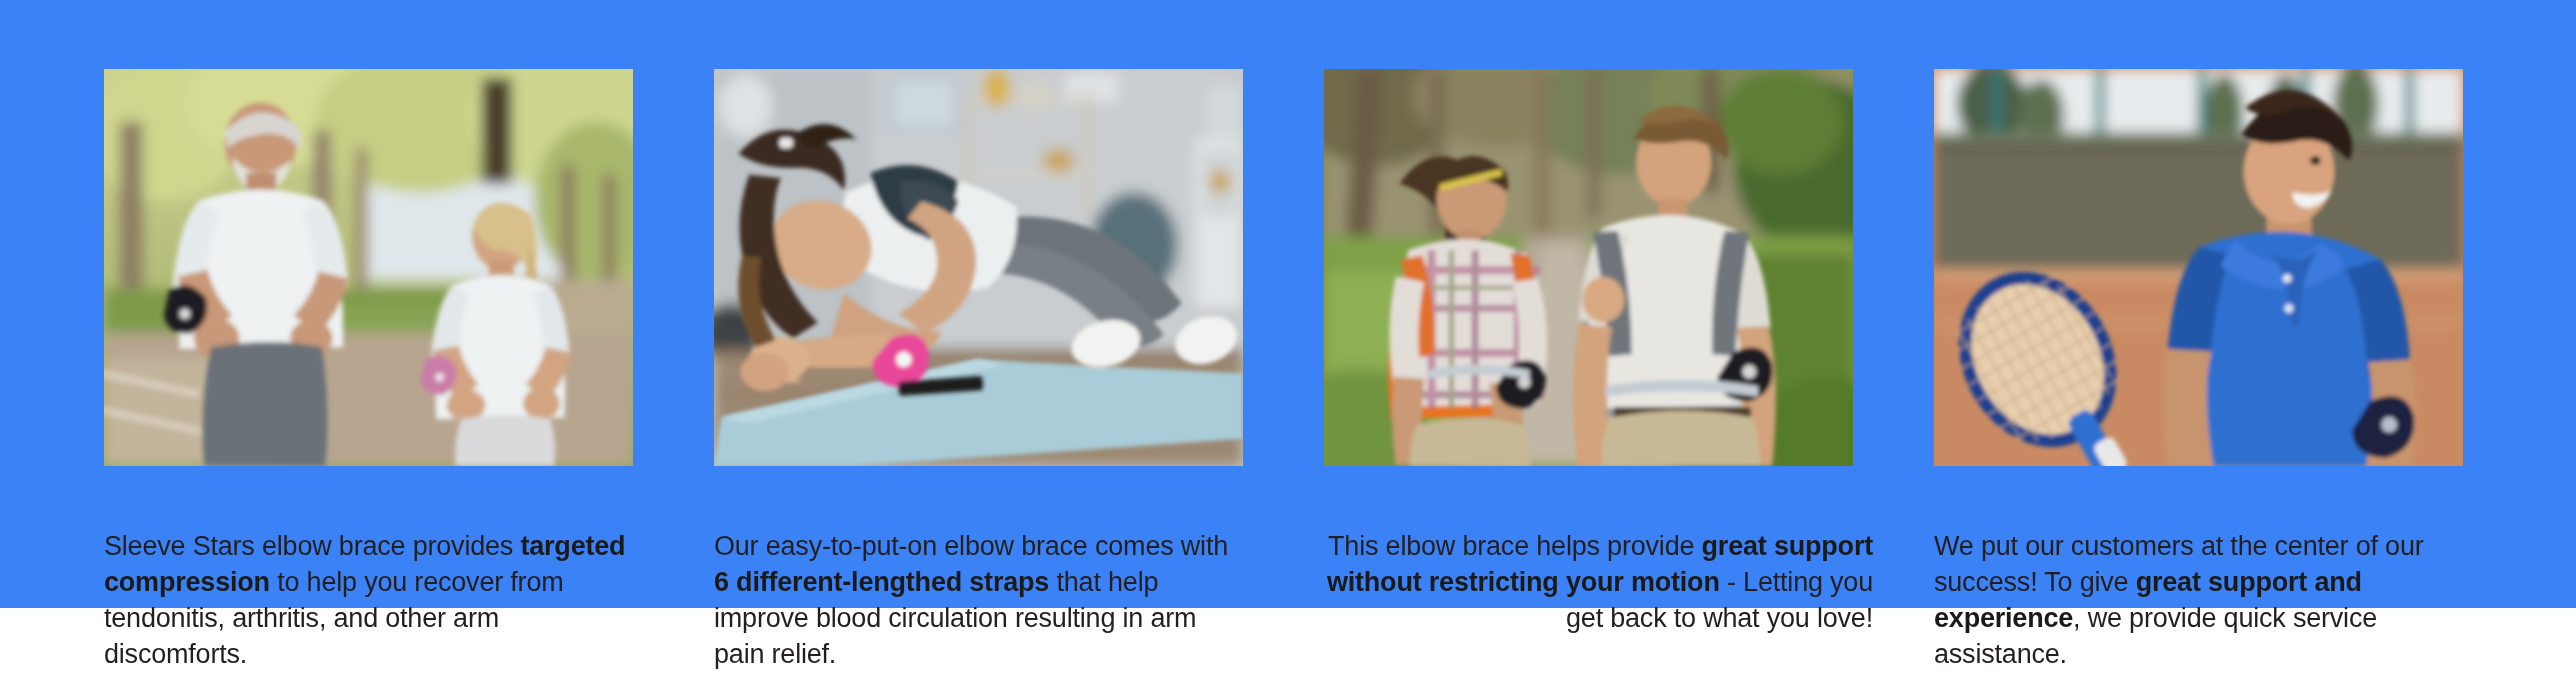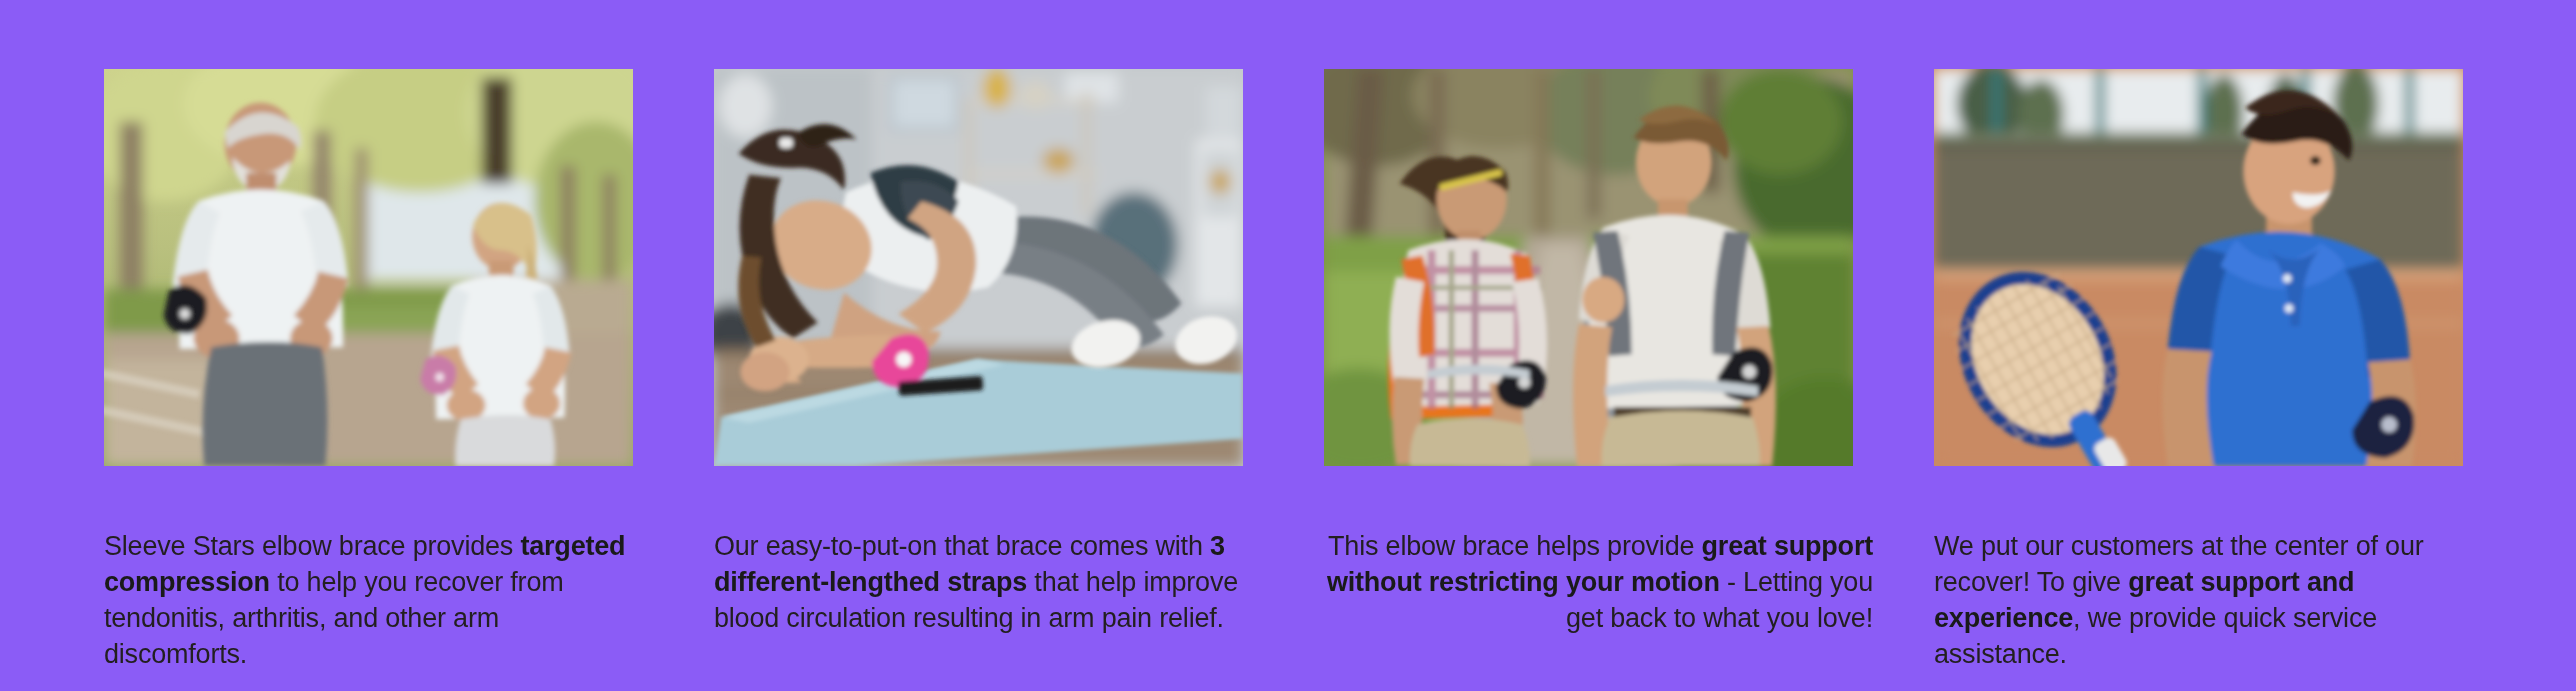--- a/index.html
+++ b/index.html
@@ -10,22 +10,22 @@
   }
   body {
     width: 2576px;
     height: 691px;
     font-family: "Liberation Sans", sans-serif;
     overflow: hidden;
   }
   .page {
     position: relative;
     width: 2576px;
-    height: 691px;
-    background: #8b5cf6;
+    height: 608px;
+    background: #3b82f6;
   }
   .grid {
     position: absolute;
     left: 104px;
     top: 69px;
     width: 2354px;
     display: flex;
     flex-direction: row;
     align-items: flex-start;
     gap: 81px;
@@ -228,21 +228,21 @@
             <rect x="74" y="78" width="16" height="12" rx="5" fill="#e8e8e8"></rect>
 
             <path d="M202 306 q34 -14 42 14 q4 34 -30 42 q-34 -2 -34 -30 Z" fill="#e8469a"></path>
             <circle cx="216" cy="330" r="9" fill="#f7f7f7"></circle>
 
             <rect x="210" y="352" width="96" height="16" rx="4" fill="#1b1b1d" transform="rotate(-4 258 360)"></rect>
           </g>
         </svg>
       </div>
       <p class="caption">
-        <span>Our easy-to-put-on that brace comes with </span><b>3 different-lengthed straps</b><span> that help improve blood circulation resulting in arm pain relief.</span>
+        <span>Our easy-to-put-on elbow brace comes with </span><b>6 different-lengthed straps</b><span> that help improve blood circulation resulting in arm pain relief.</span>
       </p>
     </div>
 
     <div class="col col-3">
       <div class="photo">
         <svg viewBox="0 0 602 451" preserveAspectRatio="none" aria-hidden="true">
           <defs>
             <filter id="blur3">
                 <feGaussianBlur stdDeviation="8"></feGaussianBlur>
               </filter>
@@ -431,19 +431,19 @@
             <path d="M354 44 q56 -44 108 10 q-30 -18 -62 -6 q-30 10 -46 -4 Z" fill="#3a281b"></path>
             <ellipse cx="434" cy="104" rx="6" ry="5" fill="#2a2118"></ellipse>
             <path d="M408 140 q30 6 44 -2 q-8 18 -28 20 q-16 -2 -16 -18 Z" fill="#f2f2f2"></path>
 
             <path d="M496 378 q40 -18 50 16 q4 38 -32 48 q-38 -2 -38 -32 Z" fill="#1b2340"></path>
             <circle cx="518" cy="404" r="9" fill="#b8bdcc"></circle>
           </g>
         </svg>
       </div>
       <p class="caption">
-        <span>We put our customers at the center of our recover! To give </span><b>great support and experience</b><span>, we provide quick service assistance.</span>
+        <span>We put our customers at the center of our success! To give </span><b>great support and experience</b><span>, we provide quick service assistance.</span>
       </p>
     </div>
 
   </div>
 </div>
 
 
 </body></html>

